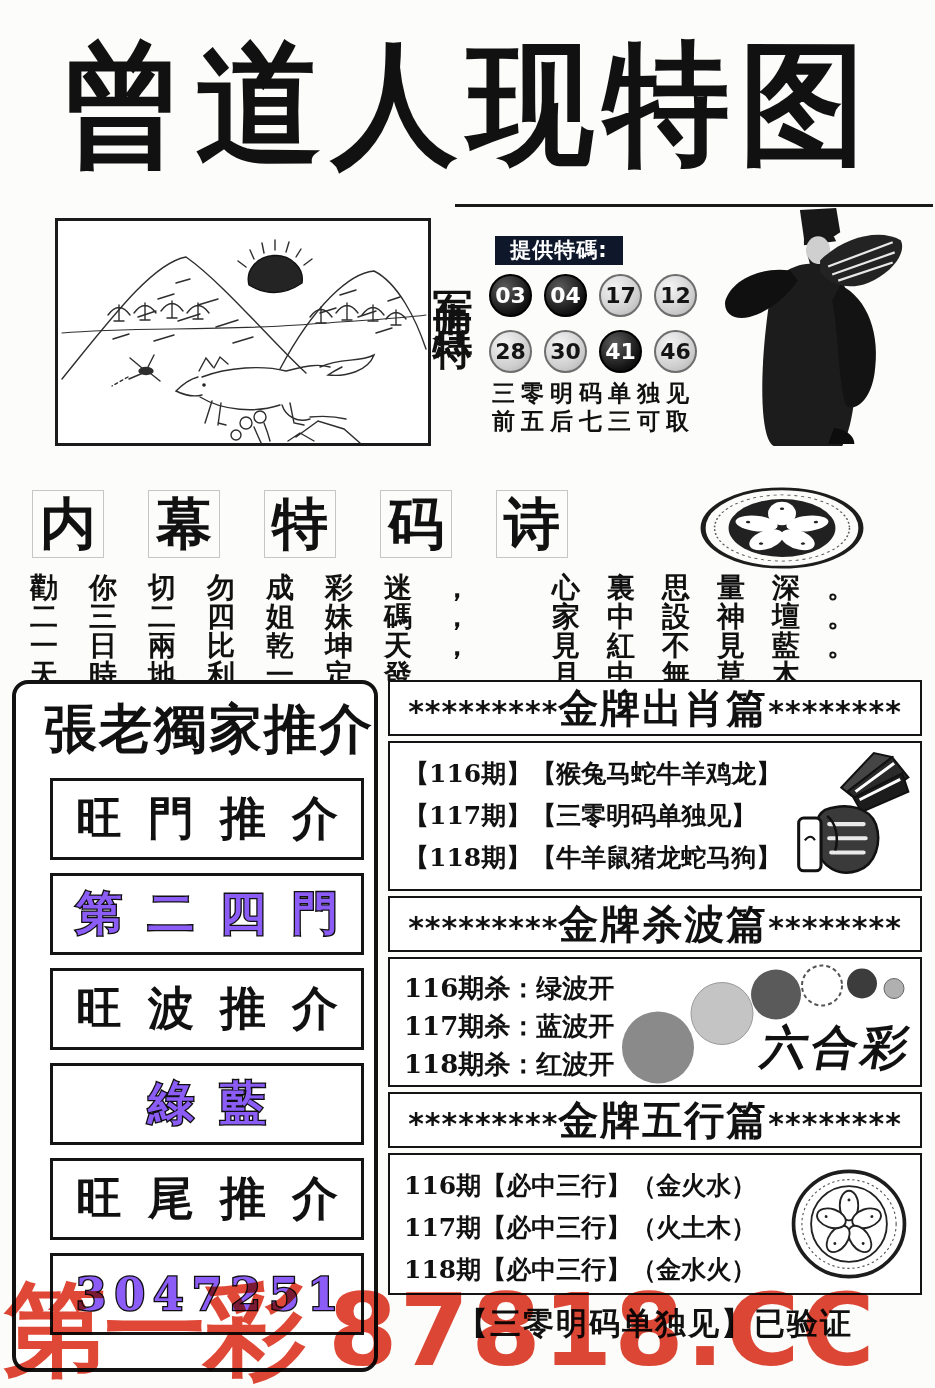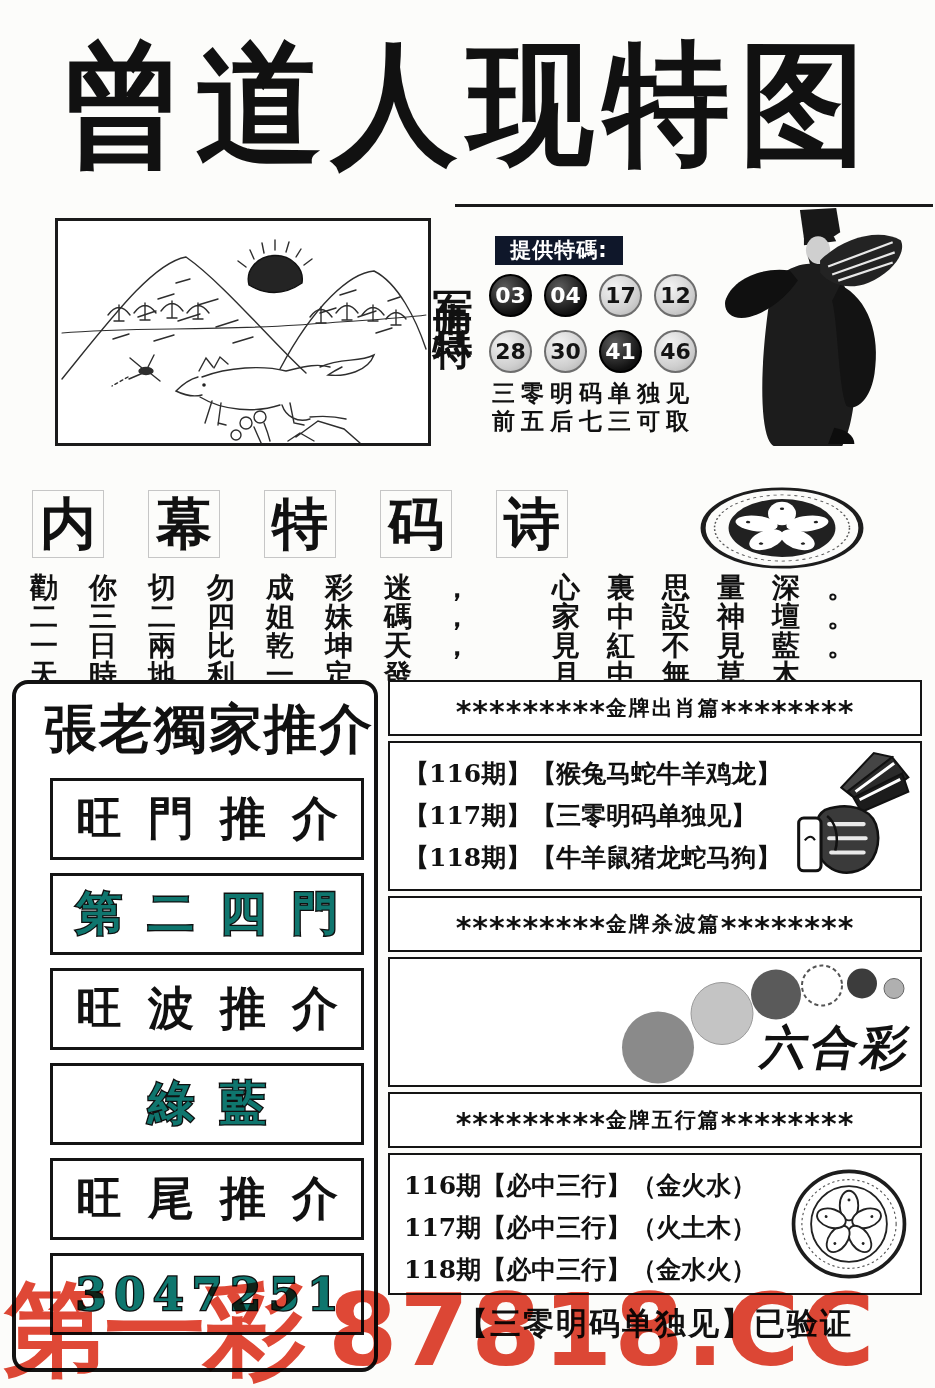--- a/index.html
+++ b/index.html
@@ -63,29 +63,29 @@
   
   .left-panel{position:absolute;left:12px;top:680px;width:366px;height:692px;
     border:4px solid #121212;border-radius:16px;background:#fff;box-sizing:border-box;padding-left:24px;}
   .lp-title{margin:10px 4px 12px;text-align:center;font-size:53px;font-weight:900;
     letter-spacing:2px;white-space:nowrap;
     font-family:"DejaVu Serif","Liberation Serif",serif;}
   .lp-box{margin:0 10px 13px;height:82px;border:3px solid #141414;background:#fff;
     display:flex;align-items:center;justify-content:center;
     font-size:46px;font-weight:800;letter-spacing:26px;text-indent:26px;white-space:nowrap;
     font-family:"DejaVu Serif","Liberation Serif",serif;box-sizing:border-box;}
-  .lp-box.outline span{color:#0f766e;-webkit-text-stroke:2.6px #101010;paint-order:stroke fill;}
+  .lp-box.outline span{color:#8b5cf6;-webkit-text-stroke:2.6px #101010;paint-order:stroke fill;}
   .lp-box.num{font-size:44px;letter-spacing:8px;text-indent:8px;font-weight:900;}
 
   
   .right-panel{position:absolute;left:388px;top:680px;width:534px;}
   .rp-box{border:2.5px solid #141414;background:#fff;margin-bottom:5px;box-sizing:border-box;position:relative;}
   .rp-header{height:56px;display:flex;align-items:center;justify-content:center;white-space:nowrap;}
   .rp-header .stars{font-size:30px;font-weight:900;letter-spacing:1px;position:relative;top:3px;}
-  .rp-header .hname{font-size:21px;font-weight:900;letter-spacing:2px;
+  .rp-header .hname{font-size:40px;font-weight:900;letter-spacing:2px;
     font-family:"DejaVu Serif","Liberation Serif",serif;}
   .rp-rows{position:absolute;left:14px;top:10px;}
   .rp-row{font-size:25px;font-weight:700;line-height:42px;white-space:nowrap;
     font-family:"DejaVu Serif","Liberation Serif",serif;}
   .content-zodiac{height:150px;}
   .content-wave{height:130px;}
   .content-wave .rp-row{line-height:38px;font-size:26px;}
   .content-element{height:142px;text-align:center;}
   .content-element .rp-row{line-height:42px;}
   .money-icon{position:absolute;right:8px;top:8px;width:118px;height:132px;}
@@ -313,20 +313,25 @@
         </svg>
       </div>
     </div>
 
     <div class="rp-box rp-header">
       <span class="stars">*********</span>
         <span class="hname">金牌杀波篇</span>
         <span class="stars">********</span>
     </div>
     <div class="rp-box content-wave">
+      <div class="rp-rows">
+        <div class="rp-row">116期杀：绿波开</div>
+        <div class="rp-row">117期杀：蓝波开</div>
+        <div class="rp-row">118期杀：红波开</div>
+      </div>
       <div class="wave-balls">
         <svg viewBox="0 0 310 125">
           <circle cx="52" cy="86" r="36" fill="#8a8a8a"></circle>
           <circle cx="116" cy="52" r="31" fill="#c4c4c4" stroke="#9a9a9a"></circle>
           <circle cx="170" cy="33" r="25" fill="#5a5a5a"></circle>
           <circle cx="216" cy="24" r="20" fill="#fff" stroke="#555" stroke-width="2" stroke-dasharray="4,3"></circle>
           <circle cx="256" cy="22" r="15" fill="#3c3c3c"></circle>
           <circle cx="288" cy="27" r="10" fill="#b0b0b0" stroke="#666"></circle>
         </svg>
       </div>

